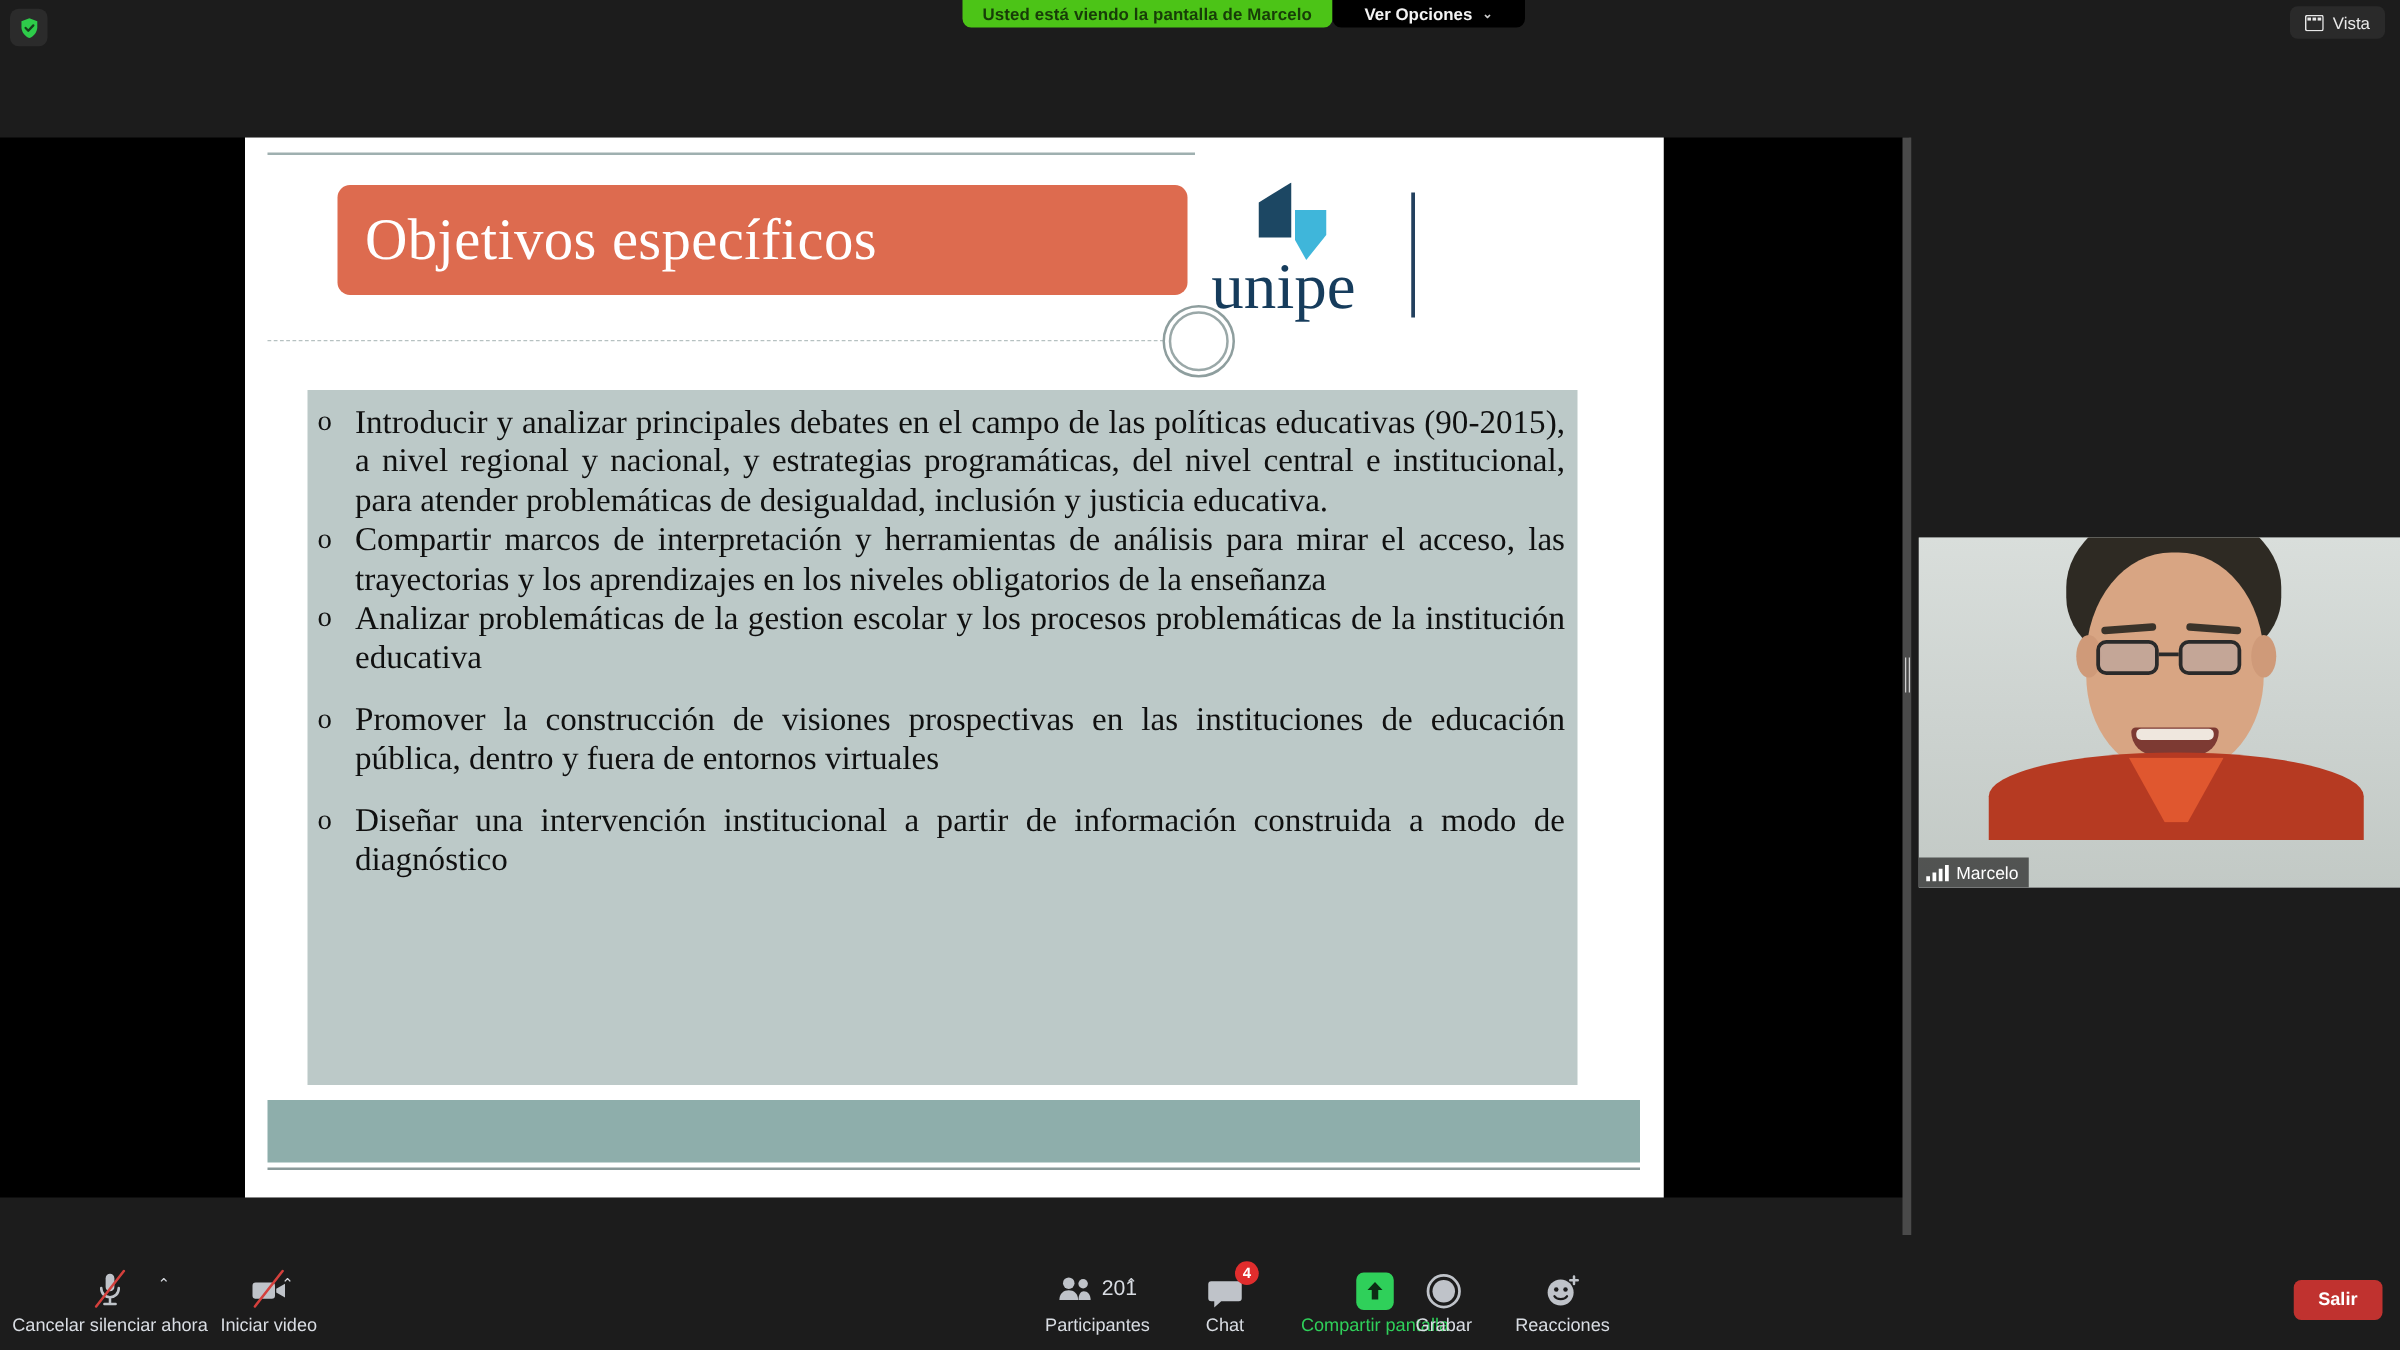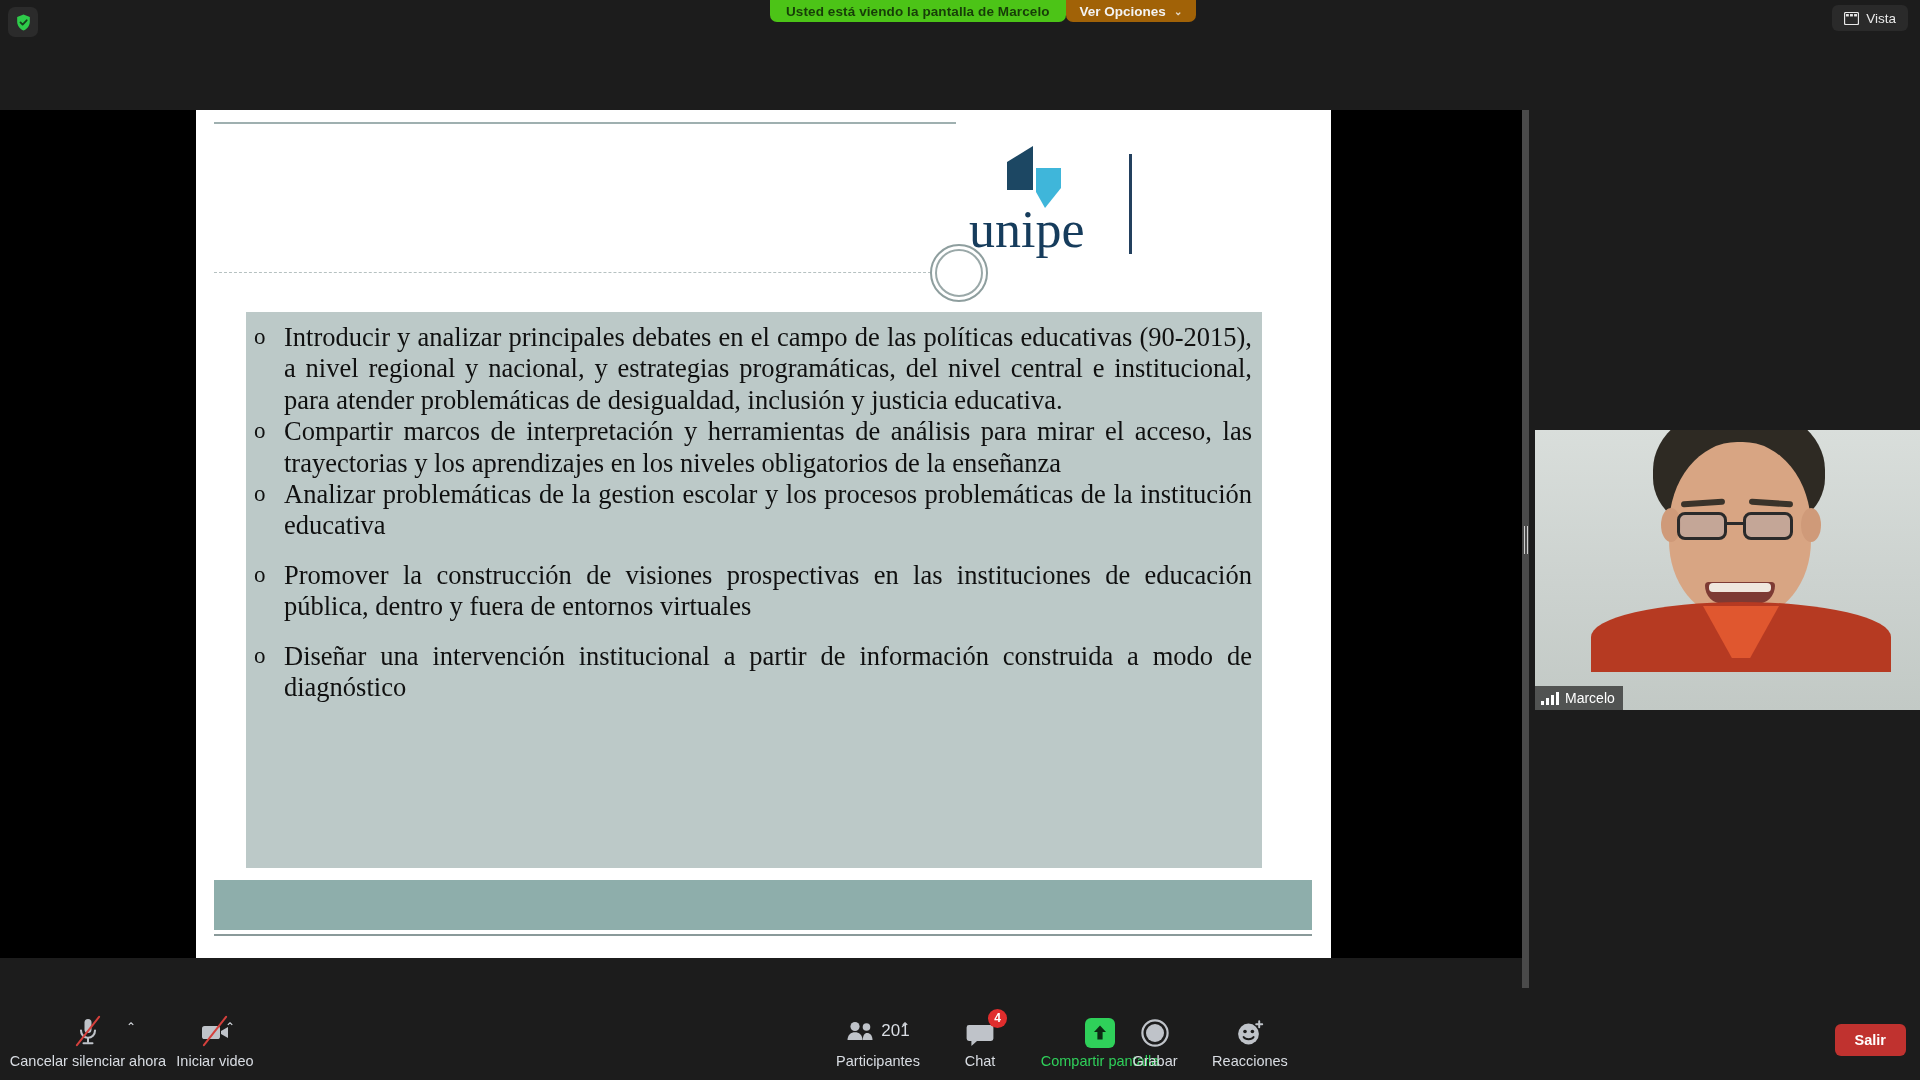--- a/index.html
+++ b/index.html
@@ -20,22 +20,22 @@
   }
   .topcenter { position:absolute; left:770px; top:0px; display:flex; align-items:stretch; height:22px;justify-content:center; }
   .sharing-pill {
     background:#4CC417; color:#173d08; font-size:13.5px; font-weight:bold;
     padding:0 16px; display:flex; align-items:center;
     border-bottom-left-radius:7px; border-bottom-right-radius:7px;
     letter-spacing:.1px; white-space:nowrap;
   }
   .ver-opciones {
     color:#f3f3f3; font-size:13.5px; font-weight:bold;
-    padding:0 14px; display:flex; align-items:center; gap:8px;
-    background:#a16207; border-bottom-left-radius:7px; border-bottom-right-radius:7px;
+    padding:0 26px; display:flex; align-items:center; gap:8px;
+    background:#000000; border-bottom-left-radius:7px; border-bottom-right-radius:7px;
     white-space:nowrap;
   }
   .chev { font-size:10px; opacity:.85; }
   .vista-btn {
     position:absolute; right:12px; top:5px; height:26px;
     display:flex; align-items:center; gap:7px; padding:0 12px;
     background:#2a2a2a; border-radius:6px; color:#e8e8e8; font-size:13.5px;
   }
 
   
@@ -217,20 +217,23 @@
   </div>
 
   <div class="share-stage">
 
     <div class="slide">
       <div class="slide-inner">
 
         <div class="rule-top"></div>
         <div class="rule-mid"></div>
 
+        <div class="title-bar">
+          <span>Objetivos específicos</span>
+        </div>
 
         <div class="deco-circle"></div>
 
         <div class="logo">
           <svg class="logo-flag" viewBox="0 0 60 62">
             <path d="M2 16 L28 0 L28 44 L2 44 Z" fill="#1c4763"></path>
             <path d="M31 22 L56 22 L56 42 L40 62 L31 46 Z" fill="#3fb6da"></path>
           </svg>
           <div class="logo-word">unipe</div>
           <div class="logo-divider"></div>

